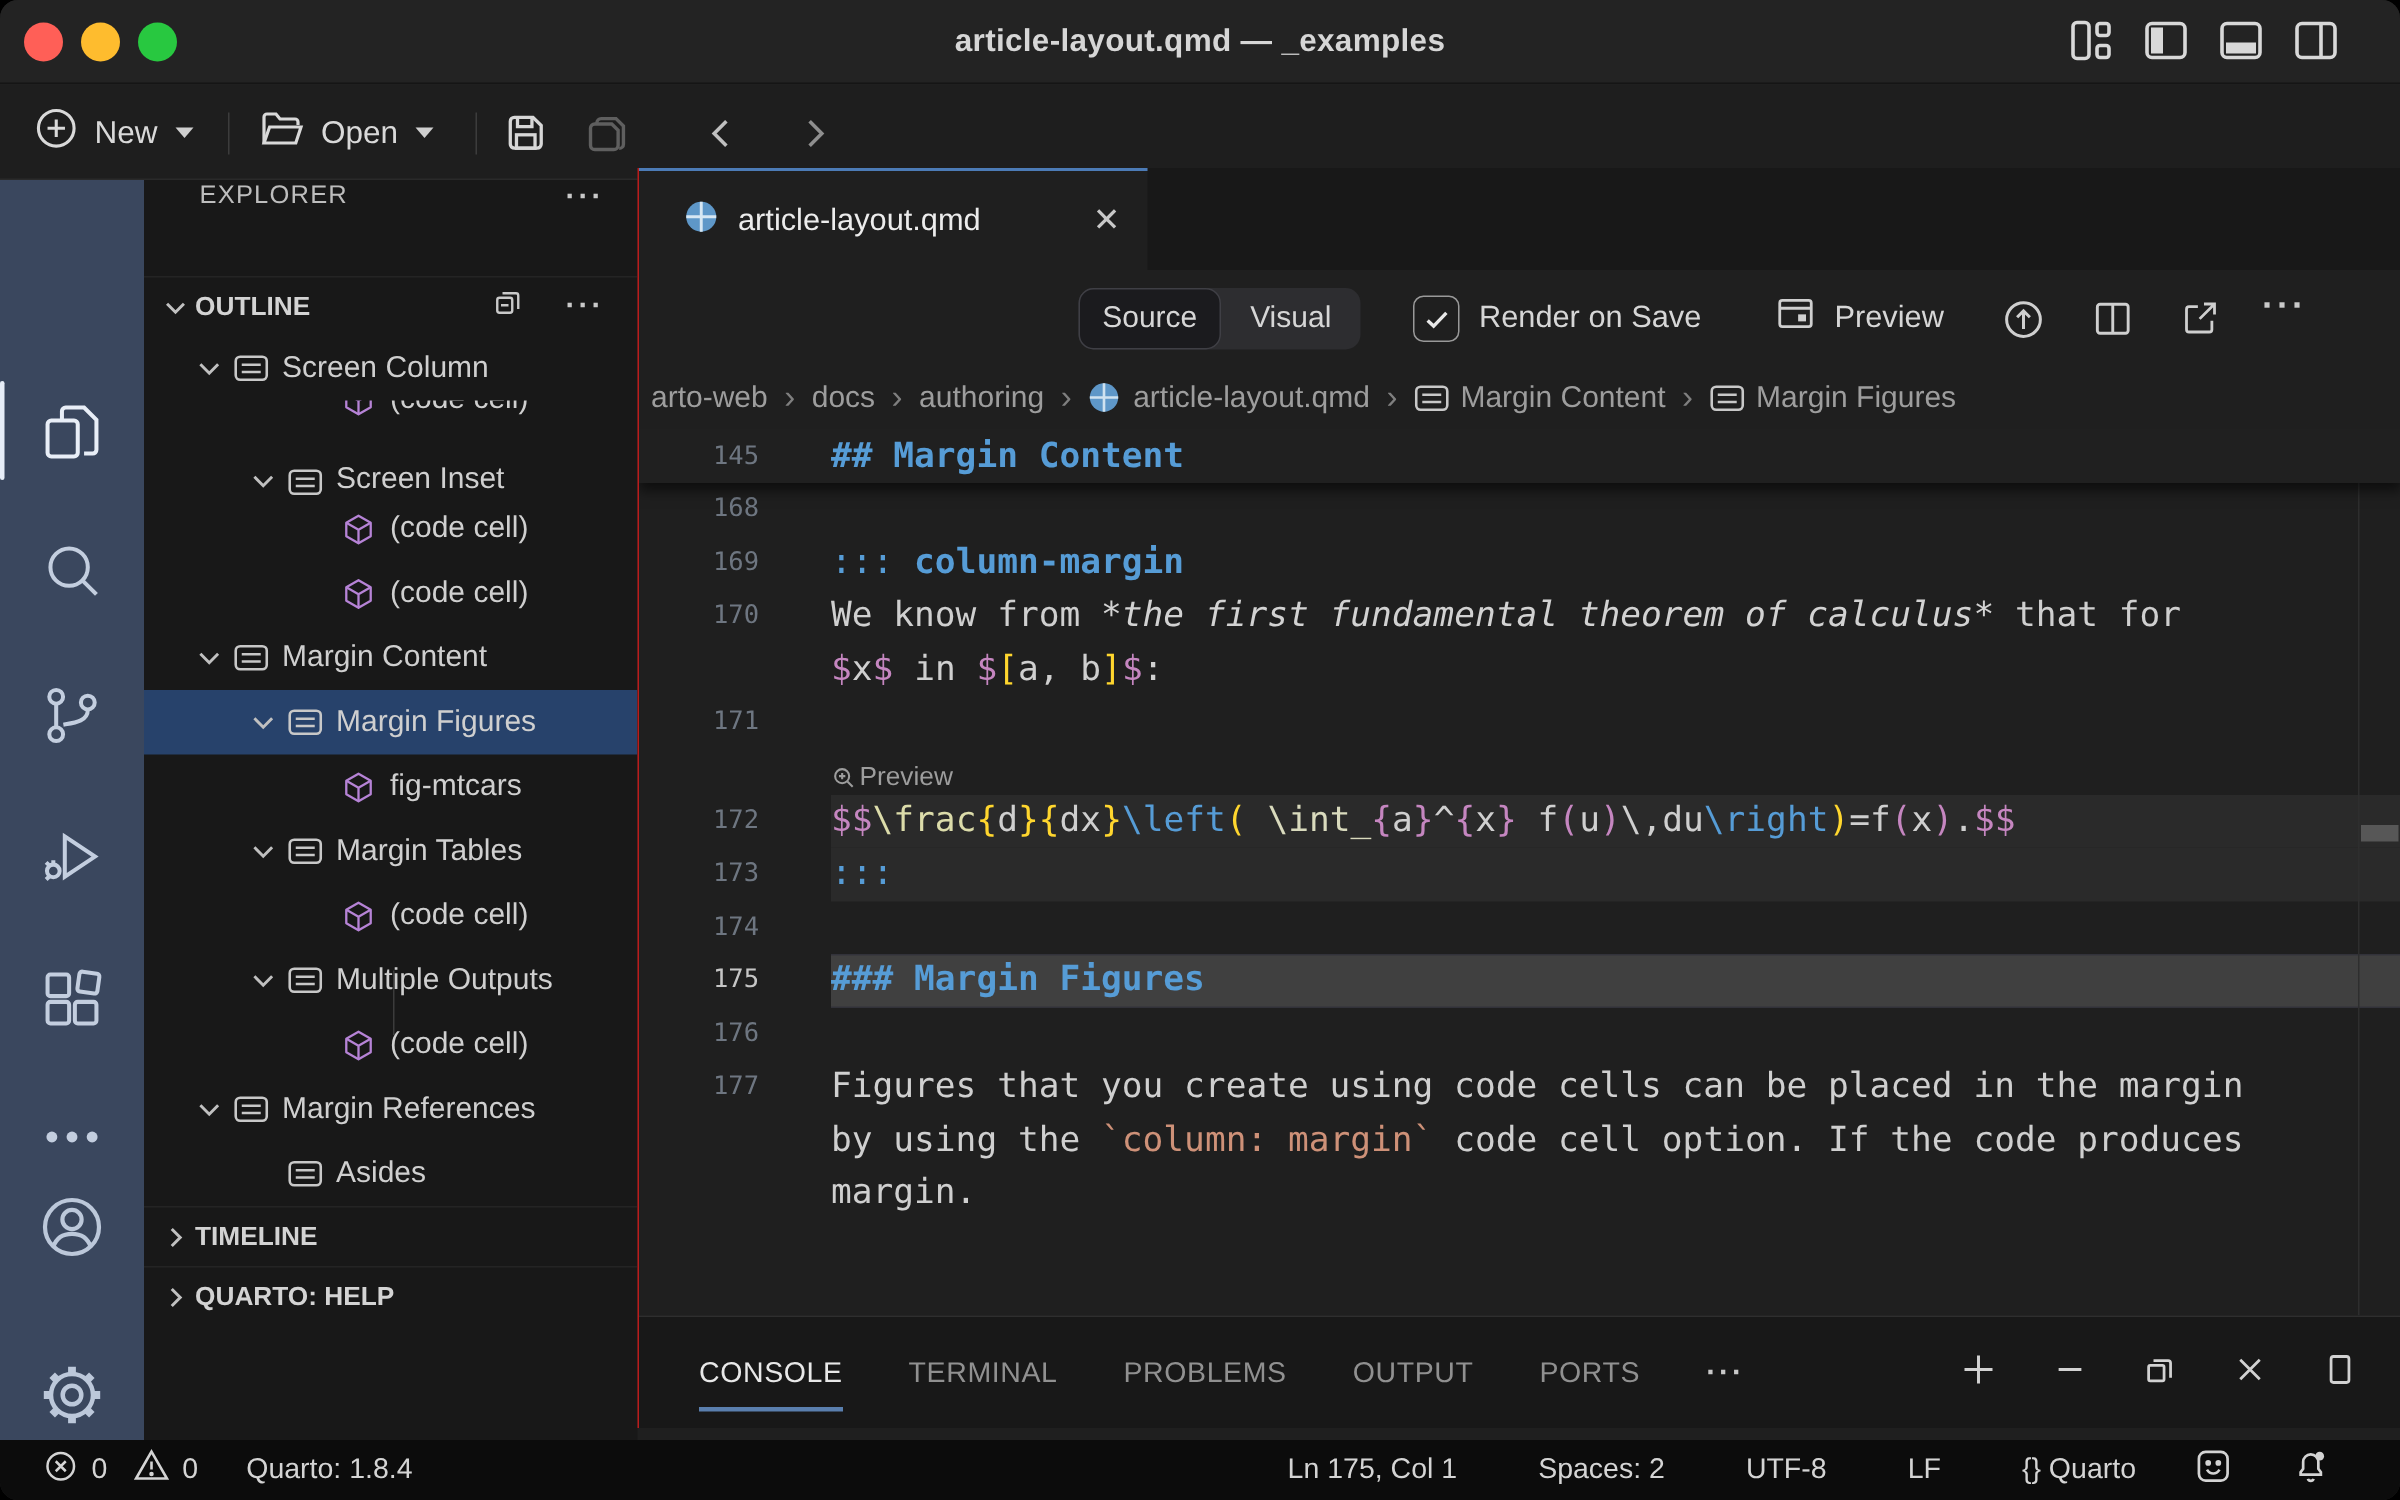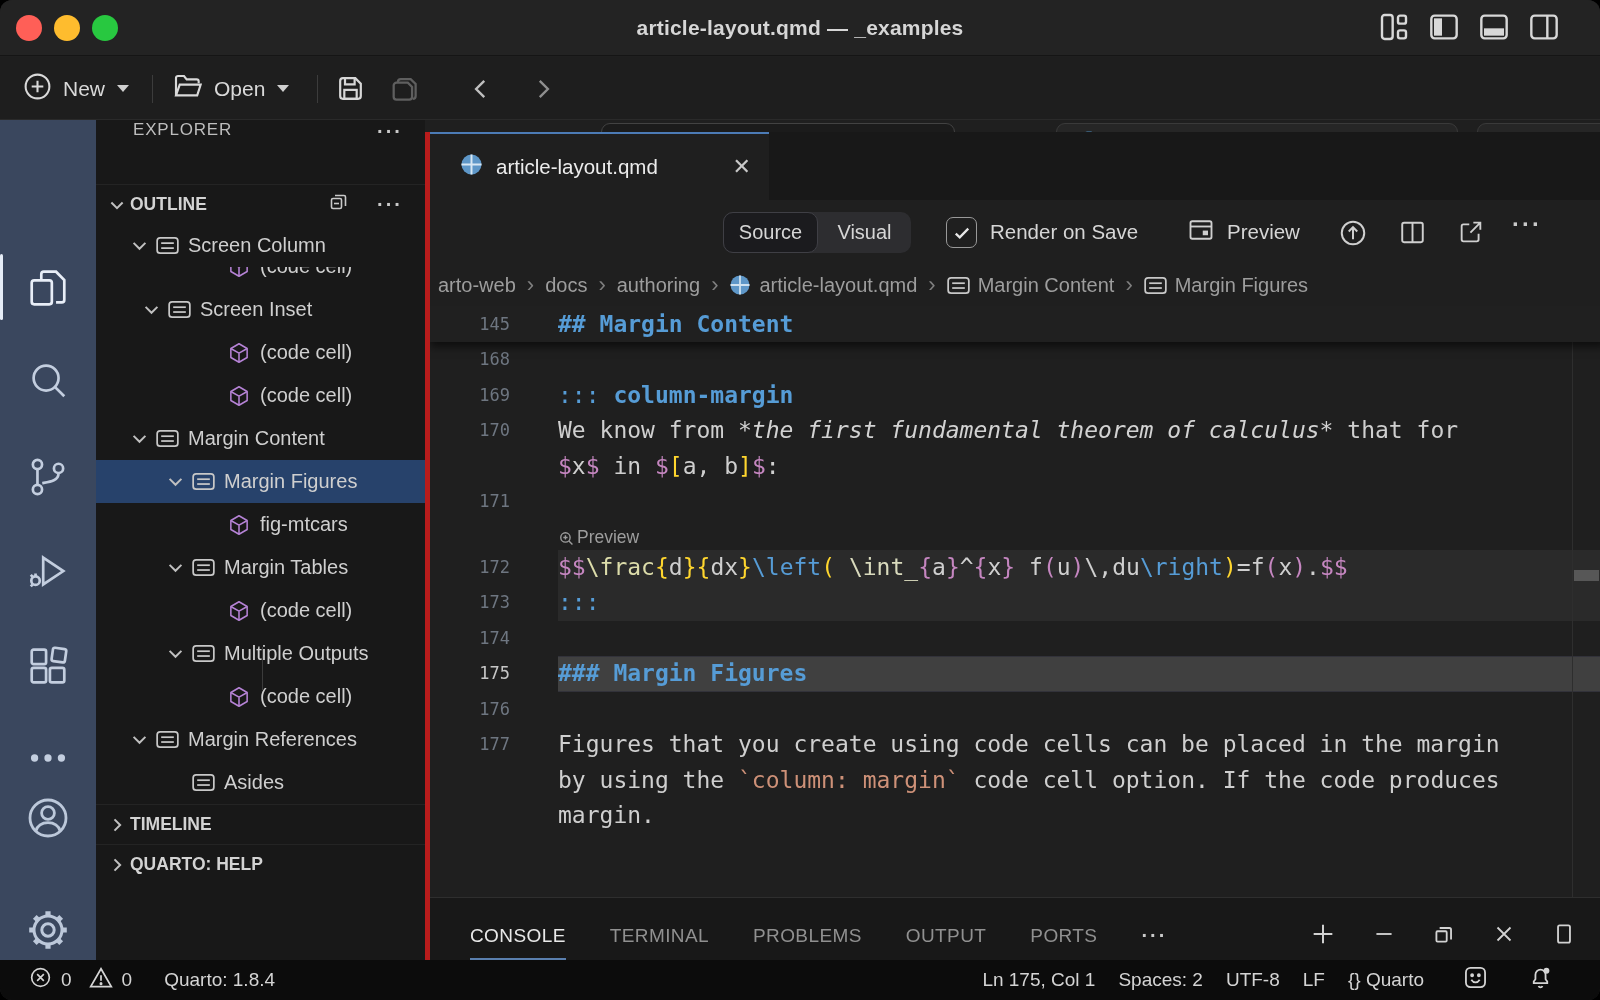--- a/index.html
+++ b/index.html
@@ -41,21 +41,21 @@
 
   .trow { display:flex; align-items:center; height:43px; font-size:20px; color:#cfcfcf; white-space:nowrap; position:relative; }
   .trow.sel { background:#27426b; }
   .trow .chev { width:34px; flex:none; display:flex; justify-content:center; color:#c0c0c0; }
   .trow .ticon { width:32px; flex:none; display:flex; align-items:center; }
   .clipwrap { height:21px; overflow:hidden; }
   .clipwrap .trow { margin-top:-22px; }
   .indent-guide { position:absolute; width:1px; background:#3b3b3b; left:166px; }
 
   
-  .editor { position:absolute; left:425px; top:132px; width:1175px; height:840px; background:#1f1f1f; border-left:5px solid #b91c1c; }
+  .editor { position:absolute; left:425px; top:112px; width:1175px; height:840px; background:#1f1f1f; border-left:1px solid #b91c1c; }
   .tabbar { position:absolute; left:0; top:0; width:1175px; height:68px; background:#181818; }
   .tab { position:absolute; left:0; top:0; width:339px; height:68px; background:#1f1f1f; border-top:2.5px solid #4c7bb6;
     display:flex; align-items:center; gap:13px; padding:0 18px 0 30px; color:#ececec; font-size:20.5px; }
   .tab .close { margin-left:auto; color:#c8c8c8; font-size:22px; }
   .edtoolbar { position:absolute; left:0; top:68px; width:1175px; height:64px; background:#1f1f1f; }
   .seg { position:absolute; left:293px; top:12px; width:188px; height:41px; background:#2d2d30; border-radius:10px; display:flex; align-items:center; }
   .seg .opt { flex:1; height:41px; display:flex; align-items:center; justify-content:center; font-size:20px; color:#d6d6d6; border-radius:10px; }
   .seg .opt.active { background:#1b1b1e; border:1px solid #3f3f45; }
   .checkbox { position:absolute; left:516px; top:17px; width:31px; height:31px; border:1.5px solid #999; border-radius:7px;
     display:flex; align-items:center; justify-content:center; color:#e8e8e8; }
@@ -340,21 +340,21 @@
             <span class="chev"></span>
             <span class="ticon">
               <svg width="22" height="22" viewBox="0 0 20 20" fill="none" stroke="#b683d6" stroke-width="1.4" stroke-linejoin="round">
                 <path d="M10 1.6 17.4 5.9v8.2L10 18.4 2.6 14.1V5.9Z"></path>
                 <path d="M2.9 6.1 10 10.1l7.1-4M10 10.1v8"></path>
               </svg>
             </span>
             <span>(code cell)</span>
           </div>
         </div>
-        <div class="trow" style="padding-left: 38px;">
+        <div class="trow" style="padding-left: 62px; align-items: flex-end;">
           <span class="chev">
             <svg width="21" height="21" viewBox="0 0 16 16" fill="none" stroke="#c0c0c0" stroke-width="1.5">
               <path d="M3.5 6 8 10.5 12.5 6"></path>
             </svg>
           </span>
           <span class="ticon">
             <svg width="23" height="19" viewBox="0 0 20 16" fill="none" stroke="#c8c8c8" stroke-width="1.5">
               <rect x="1" y="1.3" width="18" height="13.4" rx="2.6"></rect>
               <line x1="4.5" y1="6" x2="15.5" y2="6"></line>
               <line x1="4.5" y1="10.2" x2="15.5" y2="10.2"></line>
@@ -753,21 +753,21 @@
           <svg width="26" height="26" viewBox="0 0 24 24" fill="none" stroke="#d4d4d4" stroke-width="1.6">
             <path d="M12 3.5 21.5 20h-19z"></path>
               <line x1="12" y1="9.5" x2="12" y2="14.5"></line>
               <circle cx="12" cy="17.2" r="0.6" fill="#d4d4d4"></circle>
             </svg></span>
         <span>0</span>
       </span>
       <span class="st-item" style="margin-left:18px">Quarto: 1.8.4</span>
     </div>
     <div class="st-right">
-      <span id="st-right-items" style="display:flex; gap:23px">
+      <span id="st-right-items" style="display:flex; gap:54px">
           <span class="st-item">Ln 175, Col 1</span>
           <span class="st-item">Spaces: 2</span>
           <span class="st-item">UTF-8</span>
           <span class="st-item">LF</span>
           <span class="st-item">{} Quarto</span>
         </span>
       <span>
         <svg width="27" height="27" viewBox="0 0 24 24" fill="none" stroke="#d4d4d4" stroke-width="1.6">
           <rect x="3.5" y="3.5" width="17" height="17" rx="4"></rect>
             <circle cx="9" cy="10" r="0.9" fill="#d4d4d4"></circle>

